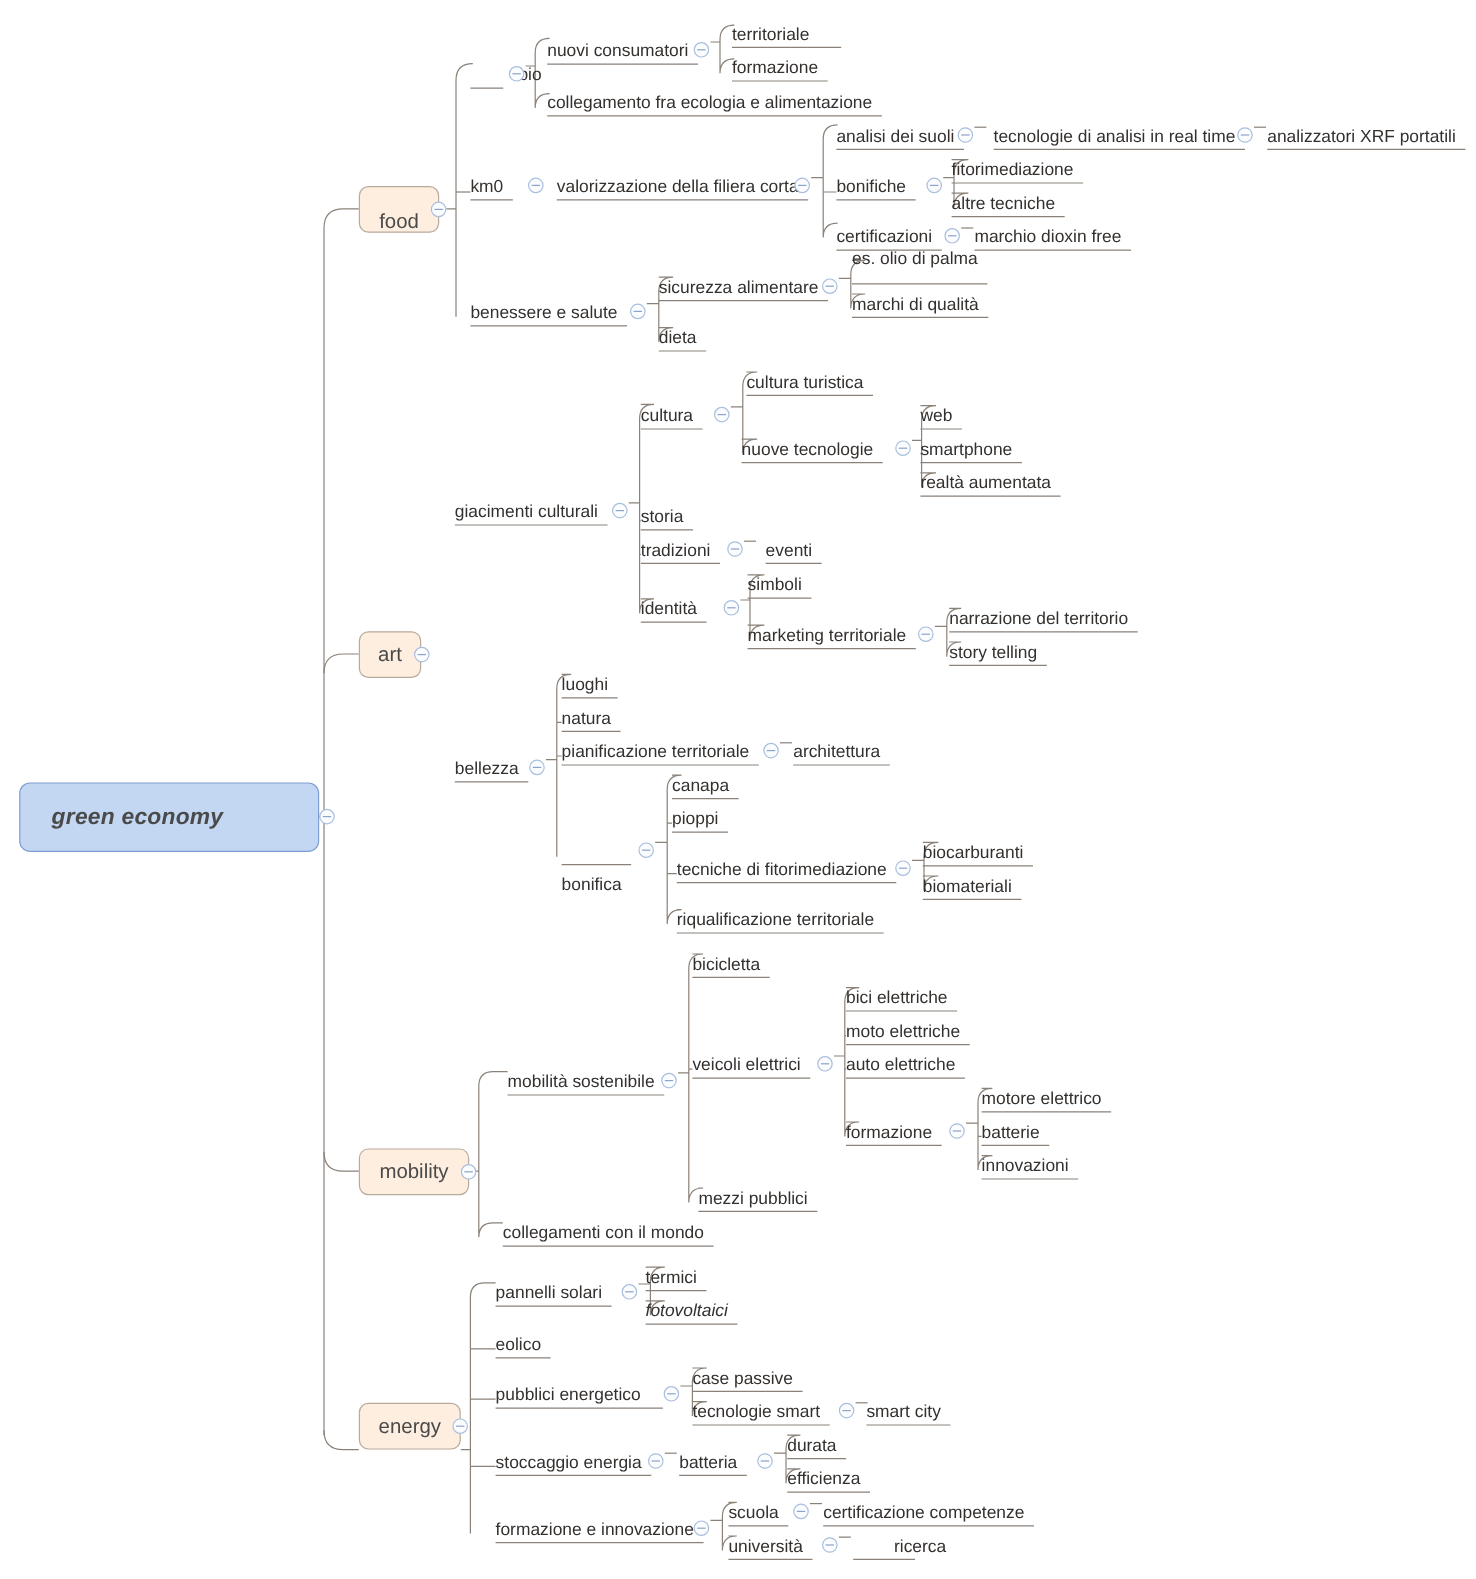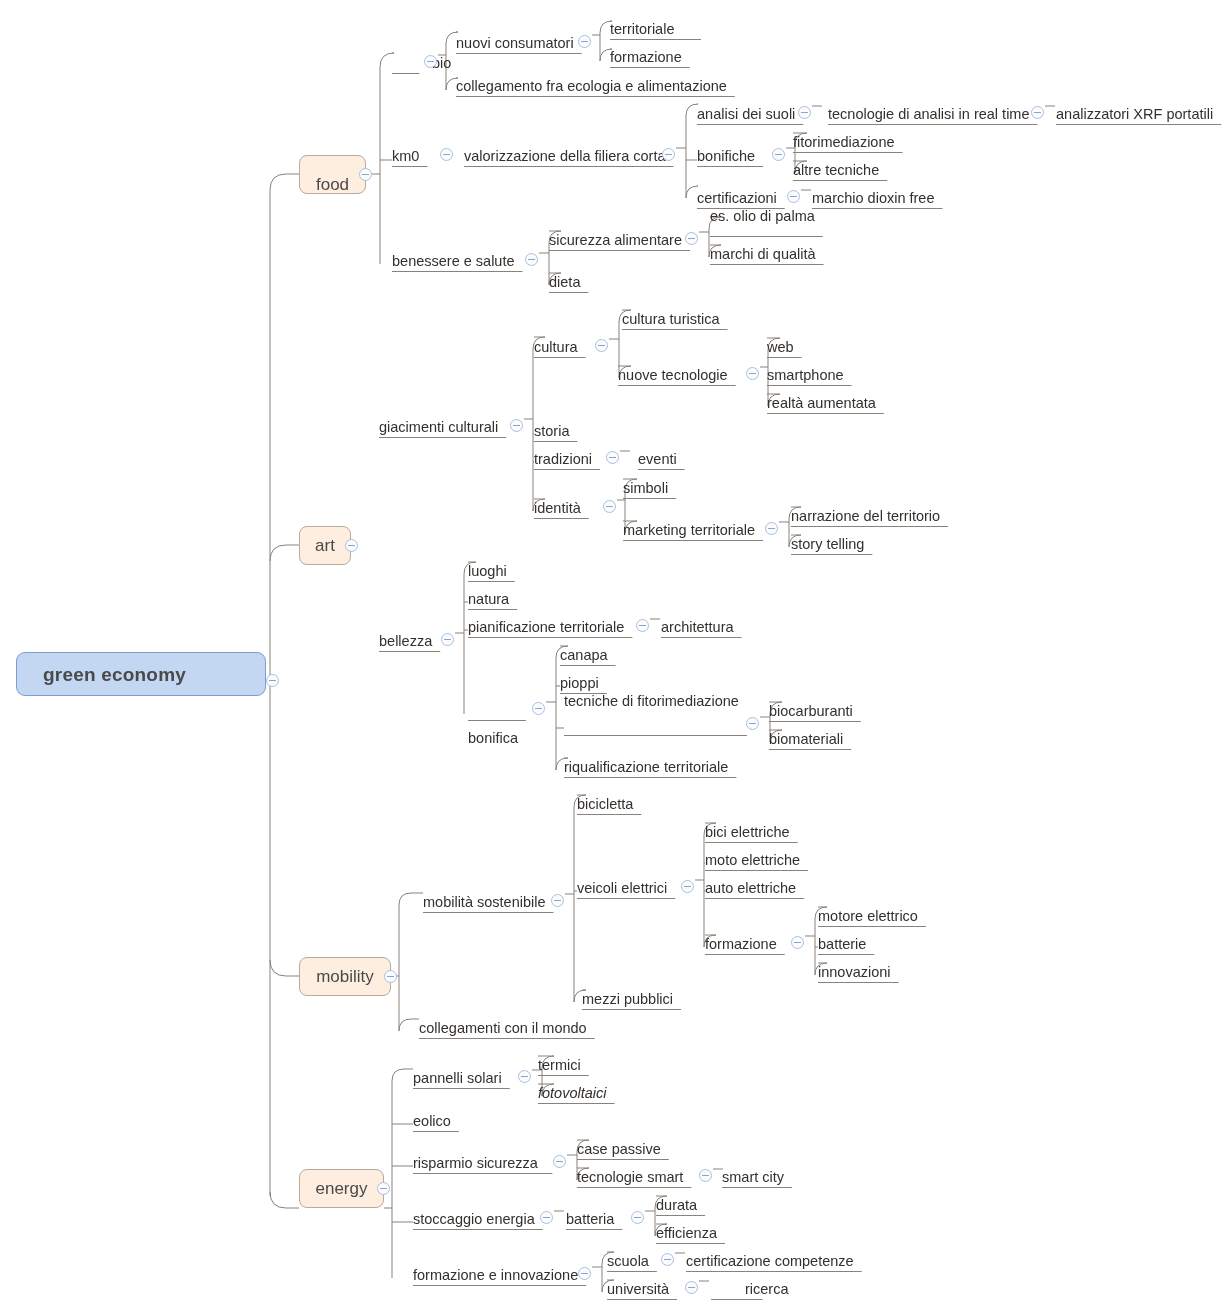--- a/index.html
+++ b/index.html
@@ -200,21 +200,21 @@
       <path d="M566,1229.5 H622.375" fill="none" stroke="#8a8178" stroke-width="1"></path>
       <path d="M656,1215.5 H705.125" fill="none" stroke="#8a8178" stroke-width="1"></path>
       <path d="M656,1243.5 H725" fill="none" stroke="#8a8178" stroke-width="1"></path>
       <path d="M413,1285.5 H586.25" fill="none" stroke="#8a8178" stroke-width="1"></path>
       <path d="M607,1271.5 H656.921875" fill="none" stroke="#8a8178" stroke-width="1"></path>
       <path d="M686,1271.5 H861.65625" fill="none" stroke="#8a8178" stroke-width="1"></path>
       <path d="M607,1299.5 H677.0625" fill="none" stroke="#8a8178" stroke-width="1"></path>
       <path d="M711,1299.5 H762.515625" fill="none" stroke="#8a8178" stroke-width="1"></path>
     </svg>
 
-  <div class="node root" id="root-node" style="left: 16px; top: 652px; width: 250px; height: 44px;">
+  <div class="node root" id="root-node" style="left: 16px; top: 652px; width: 250px; height: 58px; font-style: italic;">
     <span class="lbl">green economy</span>
   </div>
   <div class="toggle" id="root-toggle" style="left: 266px; top: 674px;"></div>
 
   <div id="branch-layer">
       <div class="node lvl1" style="left: 299px; top: 155px; width: 67px; height: 39px; align-items: flex-end;">
         <span class="lbl">food</span>
       </div>
       <div class="toggle" style="left: 359px; top: 168px;"></div>
       <div class="node lvl1" style="left: 299px; top: 526px; width: 52px; height: 39px;">
@@ -372,21 +372,21 @@
       <div class="node txt" style="left: 468px; top: 701px; height: 19px; margin-top: 28px;">
         <span class="lbl">bonifica</span>
       </div>
       <div class="toggle" style="left: 532px; top: 702px;"></div>
       <div class="node txt" style="left: 560px; top: 646px; height: 19px;">
         <span class="lbl">canapa</span>
       </div>
       <div class="node txt" style="left: 560px; top: 674px; height: 19px;">
         <span class="lbl">pioppi</span>
       </div>
-      <div class="node txt" style="left: 564px; top: 692px; height: 19px;">
+      <div class="node txt" style="left: 564px; top: 716px; height: 19px;">
         <span class="lbl">tecniche di fitorimediazione</span>
       </div>
       <div class="toggle" style="left: 746px; top: 717px;"></div>
       <div class="node txt" style="left: 769px; top: 702px; height: 19px;">
         <span class="lbl">biocarburanti</span>
       </div>
       <div class="node txt" style="left: 769px; top: 730px; height: 19px;">
         <span class="lbl">biomateriali</span>
       </div>
       <div class="node txt" style="left: 564px; top: 758px; height: 19px;">
@@ -438,21 +438,21 @@
       <div class="node txt" style="left: 538px; top: 1056px; height: 19px;">
         <span class="lbl">termici</span>
       </div>
       <div class="node txt" style="left: 538px; top: 1084px; height: 19px; font-style: italic;">
         <span class="lbl">fotovoltaici</span>
       </div>
       <div class="node txt" style="left: 413px; top: 1112px; height: 19px;">
         <span class="lbl">eolico</span>
       </div>
       <div class="node txt" style="left: 413px; top: 1154px; height: 19px;">
-        <span class="lbl">risparmio sicurezza</span>
+        <span class="lbl">pubblici energetico</span>
       </div>
       <div class="toggle" style="left: 553px; top: 1155px;"></div>
       <div class="node txt" style="left: 577px; top: 1140px; height: 19px;">
         <span class="lbl">case passive</span>
       </div>
       <div class="node txt" style="left: 577px; top: 1168px; height: 19px;">
         <span class="lbl">tecnologie smart</span>
       </div>
       <div class="toggle" style="left: 699px; top: 1169px;"></div>
       <div class="node txt" style="left: 722px; top: 1168px; height: 19px;">

